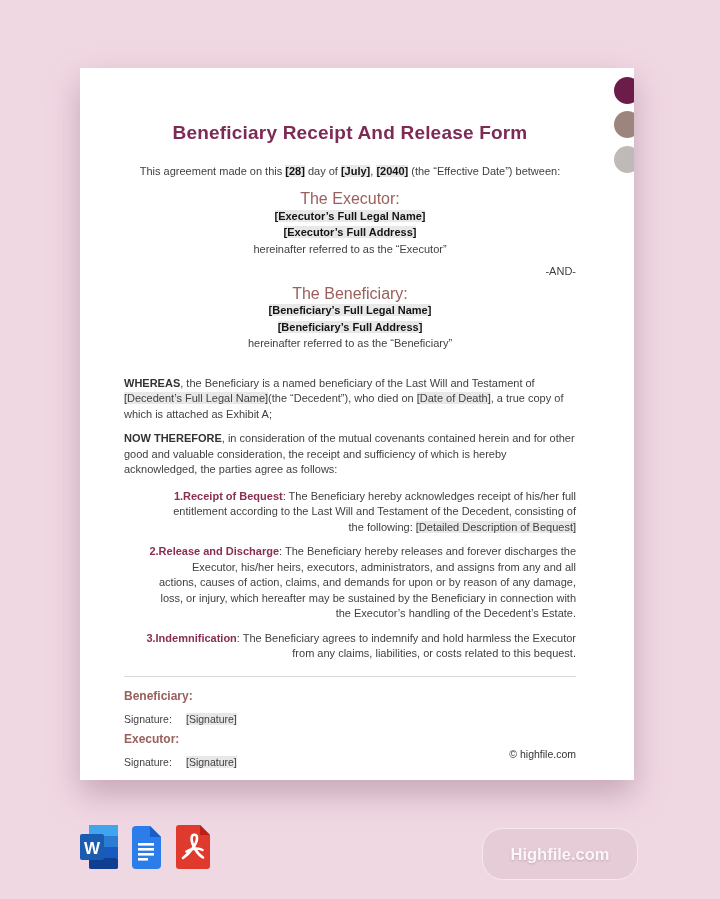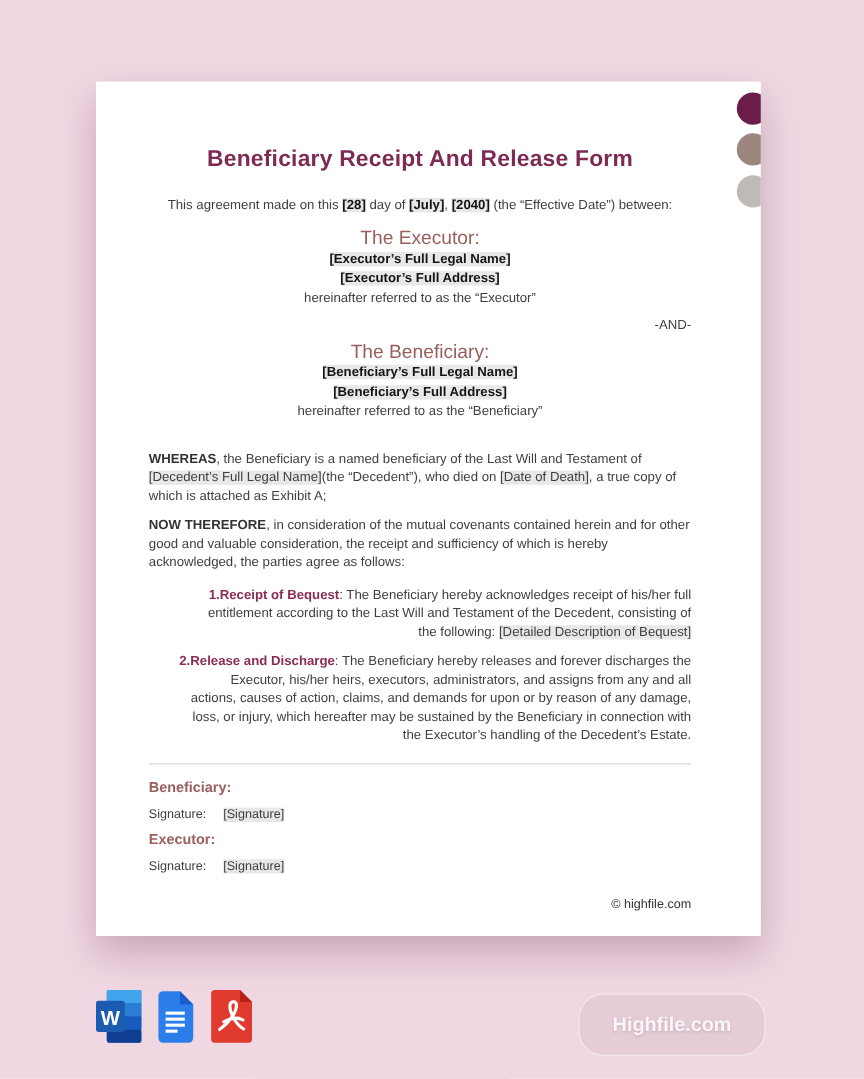--- a/index.html
+++ b/index.html
@@ -95,20 +95,21 @@
         <div><span class="seg-hlb">[Beneficiary’s Full Address]</span></div>
         <div>hereinafter referred to as the “Beneficiary”</div>
       </div>
 
       <p class="para first-after-block"><span class="seg-b">WHEREAS</span><span>, the Beneficiary is a named beneficiary of the Last Will and Testament of </span><span class="seg-hl">[Decedent’s Full Legal Name]</span><span>(the “Decedent”), who died on </span><span class="seg-hl">[Date of Death]</span><span>, a true copy of which is attached as Exhibit A;</span></p>
       <p class="para"><span class="seg-b">NOW THEREFORE</span><span>, in consideration of the mutual covenants contained herein and for other good and valuable consideration, the receipt and sufficiency of which is hereby acknowledged, the parties agree as follows:</span></p>
 
       <div class="list">
         <div class="item"><span class="num">1.</span><span><span class="seg-label">Receipt of Bequest</span><span>: The Beneficiary hereby acknowledges receipt of his/her full entitlement according to the Last Will and Testament of the Decedent, consisting of the following: </span><span class="seg-hl">[Detailed Description of Bequest]</span></span></div>
         <div class="item"><span class="num">2.</span><span><span class="seg-label">Release and Discharge</span><span>: The Beneficiary hereby releases and forever discharges the Executor, his/her heirs, executors, administrators, and assigns from any and all actions, causes of action, claims, and demands for upon or by reason of any damage, loss, or injury, which hereafter may be sustained by the Beneficiary in connection with the Executor’s handling of the Decedent’s Estate.</span></span></div>
+        <div class="item"><span class="num">3.</span><span><span class="seg-label">Indemnification</span><span>: The Beneficiary agrees to indemnify and hold harmless the Executor from any claims, liabilities, or costs related to this bequest.</span></span></div>
       </div>
 
       <hr class="divider">
 
       <div class="sig-section">
         <div class="sig-col">
           <div class="sig-heading">Beneficiary:</div>
           <div class="sig-row">
             <span class="sig-label">Signature:</span>
             <span class="sig-value seg-hl">[Signature]</span>

